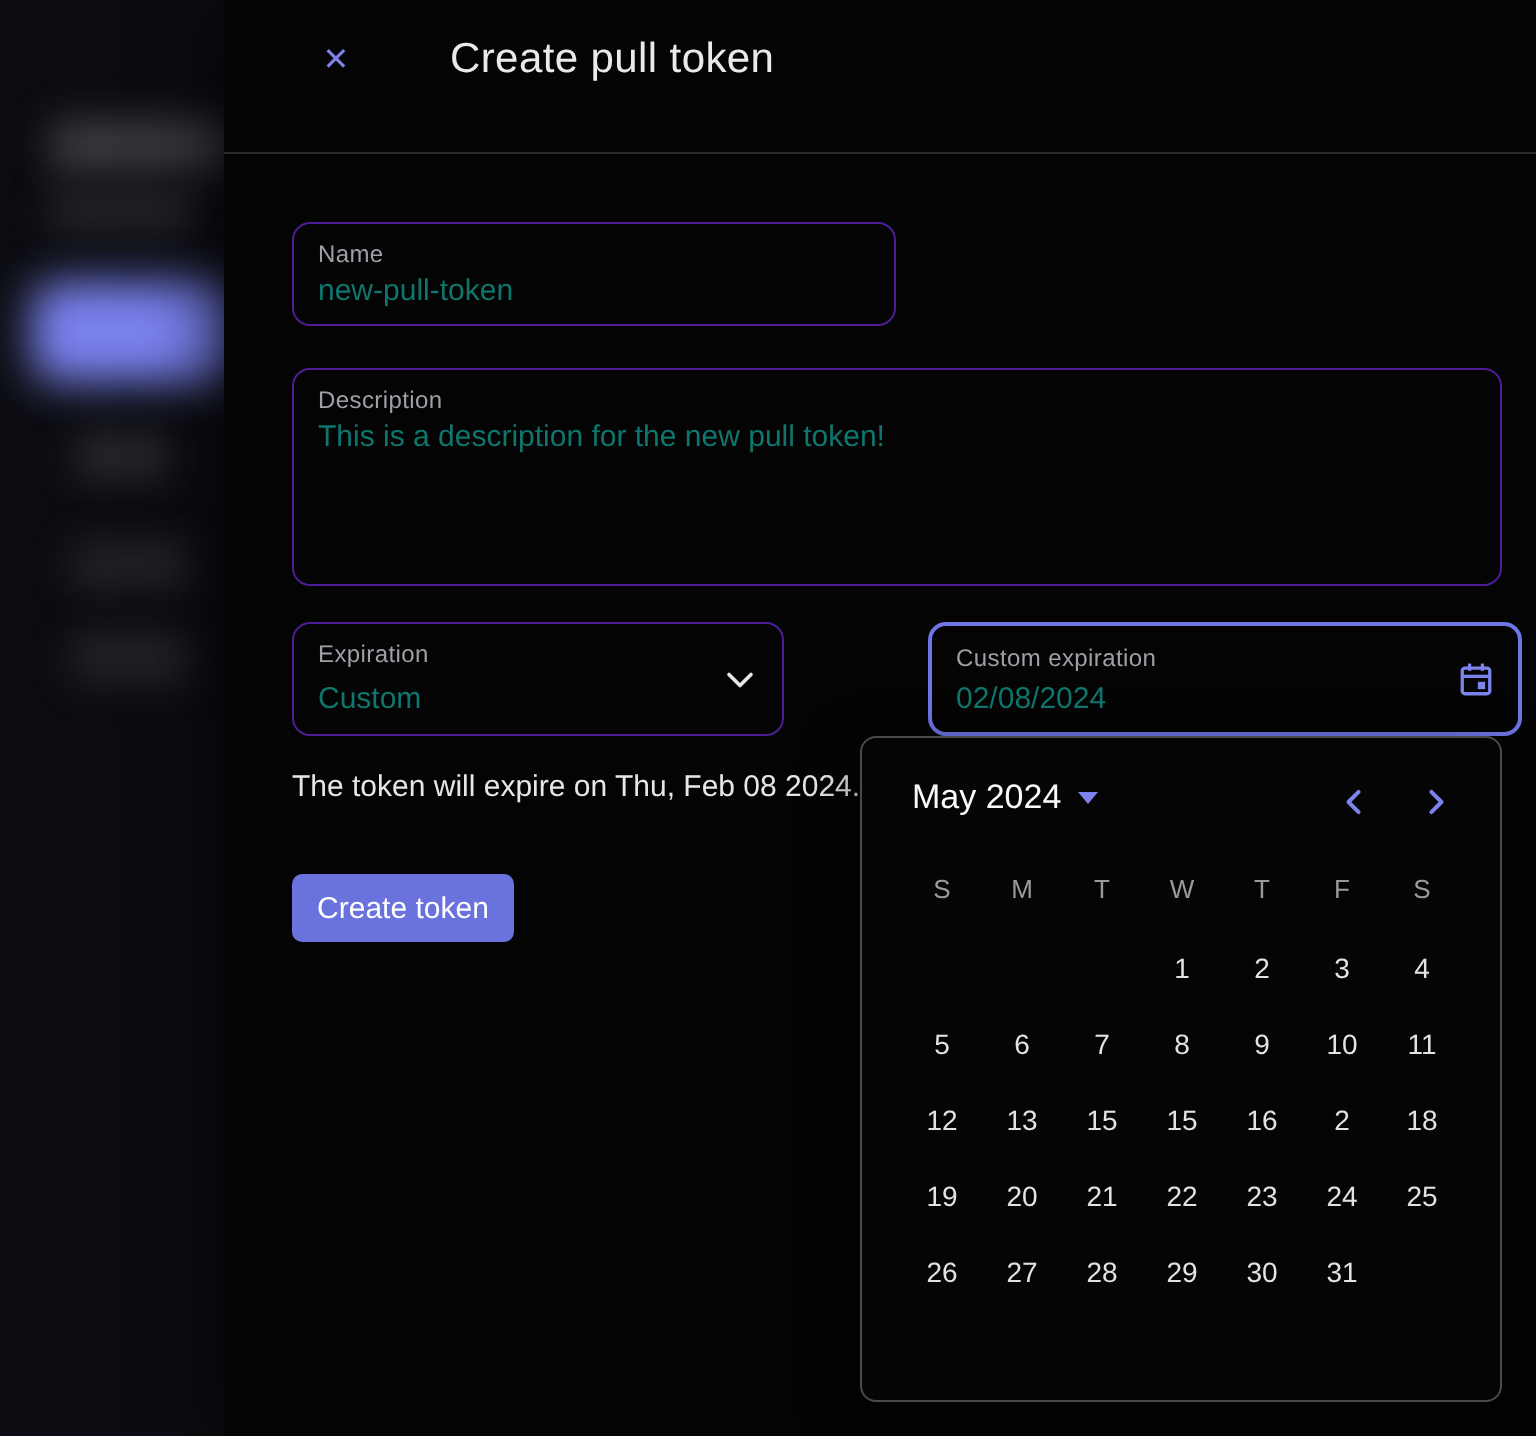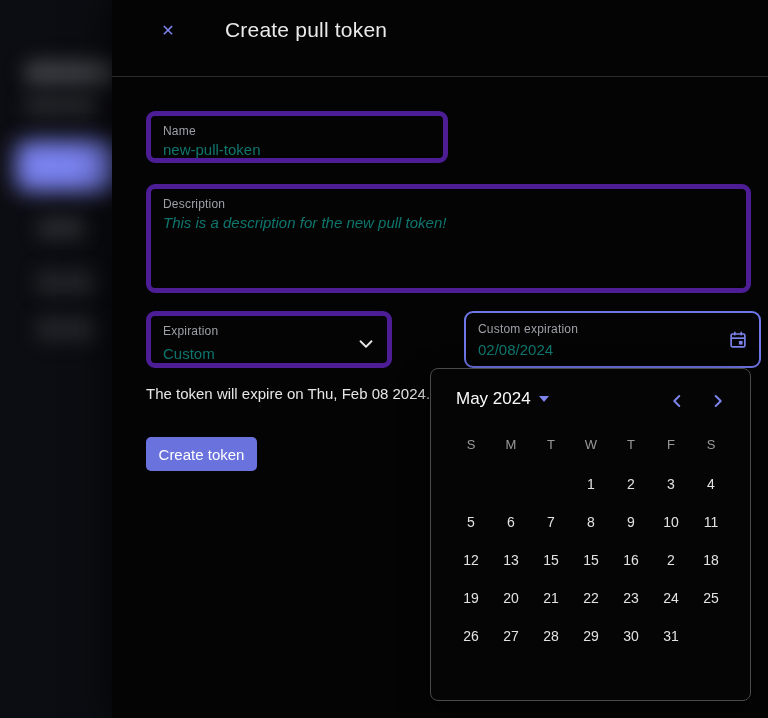--- a/index.html
+++ b/index.html
@@ -24,28 +24,28 @@
 
   
   .drawer{position:absolute;left:112px;top:0;width:656px;height:718px;background:#040404;
           box-shadow:-10px 0 30px rgba(0,0,0,.55);}
   .drawer-header{position:relative;height:77px;border-bottom:1px solid #2b2b2b;}
   .close-btn{position:absolute;left:44px;top:19px;width:24px;height:24px;background:none;border:none;
              color:var(--accent);font-size:16px;line-height:22px;cursor:pointer;text-align:center;}
   .drawer-title{position:absolute;left:113px;top:18px;font-size:21px;font-weight:400;color:#eaeaea;letter-spacing:.2px;}
 
   
-  .field{position:absolute;border:5px solid #4c1d95;border-radius:9px;background:transparent;cursor:text;}
+  .field{position:absolute;border:1px solid #4c1d95;border-radius:9px;background:transparent;cursor:text;}
   .field .flabel{position:absolute;left:12px;top:8px;font-size:12px;color:#9da0a6;letter-spacing:.2px;}
   .field .fvalue, .field input, .field textarea{
       position:absolute;left:12px;top:25px;right:10px;background:transparent;border:none;outline:none;
       color:#0f766e;font-size:15px;font-family:"Liberation Sans","DejaVu Sans",sans-serif;resize:none;}
   .name-field{left:34px;top:111px;width:302px;height:52px;}
   .desc-field{left:34px;top:184px;width:605px;height:109px;padding-left:38px;}
-  .desc-field textarea{height:75px;font-style:italic;}
+  .desc-field textarea{height:75px;}
   .exp-field{left:34px;top:311px;width:246px;height:57px;cursor:pointer;}
   .exp-field .fvalue{top:29px;}
   .exp-field .chevron{position:absolute;right:10px;top:17px;width:22px;height:22px;}
   .custom-field{left:352px;top:311px;width:297px;height:57px;border:2px solid var(--focus);}
   .custom-field .flabel{top:9px;left:12px;}
   .custom-field input{top:28px;}
   .cal-btn{position:absolute;right:9px;top:16px;width:24px;height:24px;background:none;border:none;cursor:pointer;padding:0;}
 
   .expiry-note{position:absolute;left:34px;top:385px;font-size:15px;color:#e6e6e6;}
   .create-btn{position:absolute;left:34px;top:437px;width:111px;height:34px;background:var(--button);

